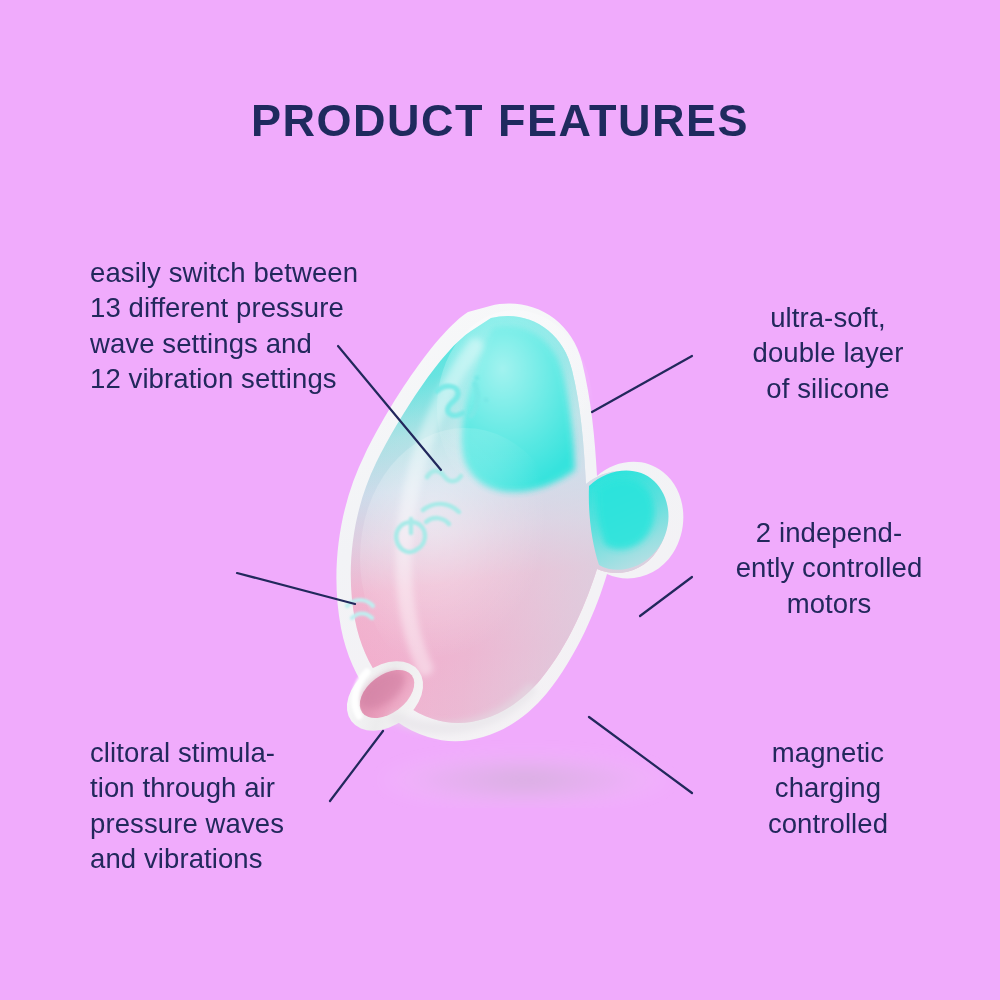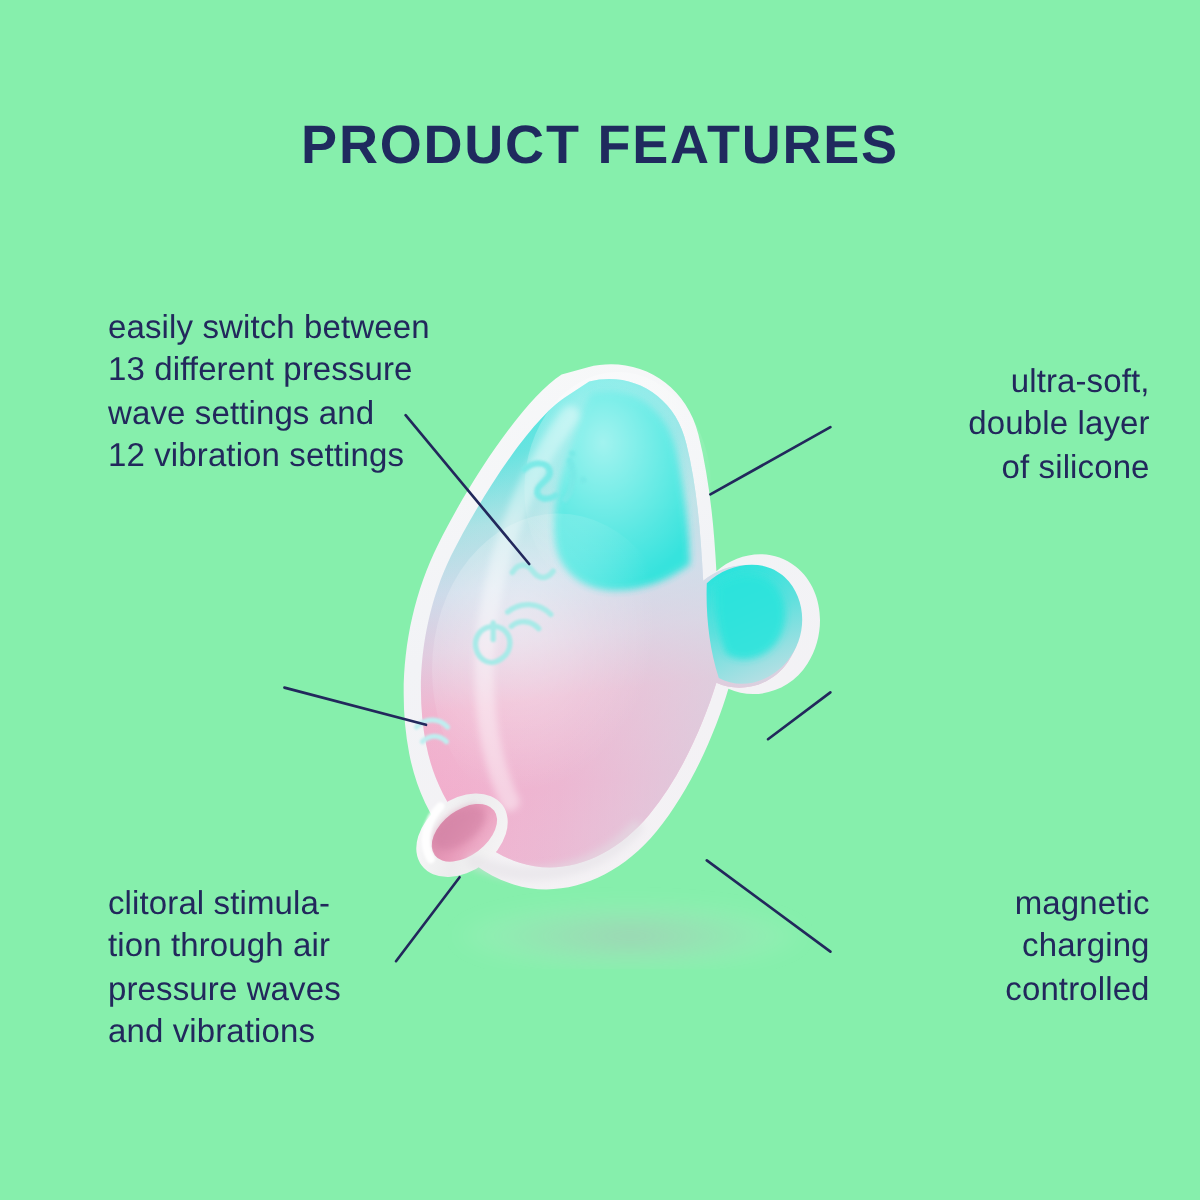--- a/index.html
+++ b/index.html
@@ -3,21 +3,21 @@
 <meta charset="utf-8">
 <style>
   html,body{margin:0;padding:0;}
   body{
     width:1000px;height:1000px;
     background:#ffffff;
     font-family:"Liberation Sans", sans-serif;
     overflow:hidden;
     position:relative;
   }
-  #stage{position:relative;width:1000px;height:1000px;background:#86efac;}
+  #stage{position:relative;width:1000px;height:1000px;background:#f0abfc;}
 
   .title{
     position:absolute;
     left:0;right:0;top:95px;
     text-align:center;
     font-size:45px;
     font-weight:bold;
     letter-spacing:1.5px;
     color:#1f2a5e;
     font-family:"Liberation Sans", sans-serif;
@@ -25,21 +25,21 @@
 
   .label{
     position:absolute;
     color:#22285c;
     font-size:27.5px;
     line-height:1.29;
     font-family:"Liberation Sans", sans-serif;
     white-space:pre-line;
     letter-spacing:0.1px;
   }
-  .label.right{text-align:right;}
+  .label.right{text-align:center;}
   .label.left{text-align:left;}
 
   #lbl-pressure{left:90px;top:255px;width:340px;}
   #lbl-silicone{left:698px;top:300px;width:260px;}
   #lbl-gradient{left:90px;top:515px;width:260px;}
   #lbl-motors{left:698px;top:515px;width:262px;}
   #lbl-clitoral{left:90px;top:735px;width:280px;}
   #lbl-charging{left:698px;top:735px;width:260px;}
 
   svg.lines{position:absolute;left:0;top:0;width:1000px;height:1000px;pointer-events:none;}
@@ -255,20 +255,23 @@
   <div class="label left" id="lbl-pressure">easily switch between
 13 different pressure
 wave settings and
 12 vibration settings</div>
 
   <div class="label right" id="lbl-silicone">ultra-soft,
 double layer
 of silicone</div>
 
 
+  <div class="label right" id="lbl-motors">2 independ-
+ently controlled
+motors</div>
 
   <div class="label left" id="lbl-clitoral">clitoral stimula-
 tion through air
 pressure waves
 and vibrations</div>
 
   <div class="label right" id="lbl-charging">magnetic
 charging
 controlled</div>
 

